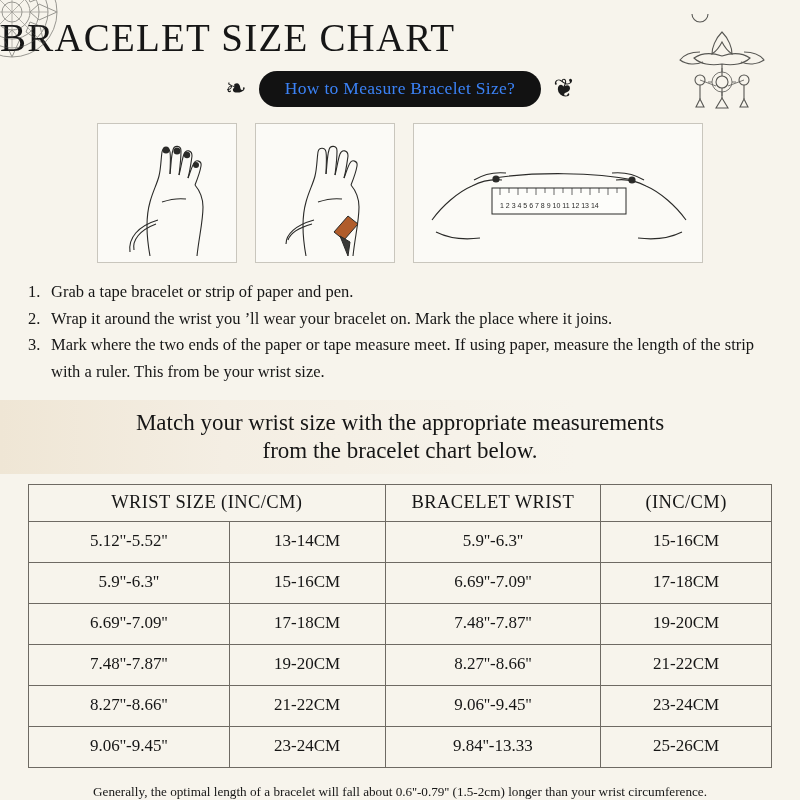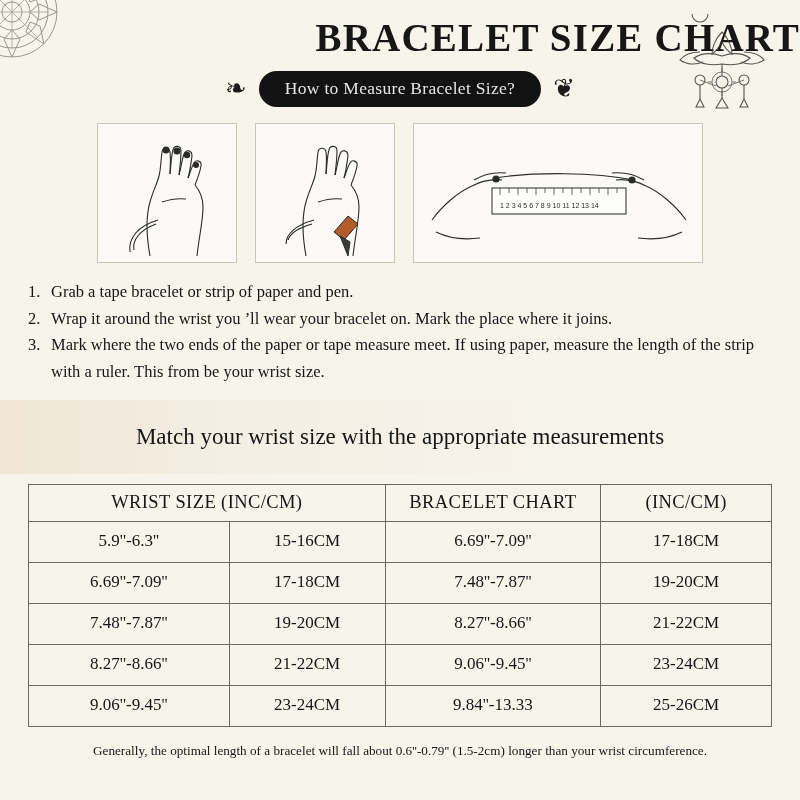--- a/index.html
+++ b/index.html
@@ -31,24 +31,24 @@
     right: 18px;
     top: 2px;
     width: 120px;
     height: 130px;
     opacity: 0.85;
     pointer-events: none;
   }
 
   
   .title {
-    text-align: right;
+    text-align: left;
     font-size: 39px;
     letter-spacing: 1.2px;
-    font-weight: 700;
+    font-weight: 400;
     padding-top: 18px;
     line-height: 1.05;
     font-family: "Liberation Serif", serif;
   }
 
   
   .subtitle-row {
     display: flex;
     align-items: center;
     justify-content: center;
@@ -56,21 +56,21 @@
     margin-top: 12px;
   }
   .flourish {
     font-size: 26px;
     color: #1b1b1b;
     line-height: 1;
     font-family: "Liberation Serif", serif;
   }
   .pill {
     background: #121212;
-    color: #e5e5e5;
+    color: #3b82f6;
     border-radius: 18px;
     padding: 7px 26px 8px 26px;
     font-size: 17.5px;
     letter-spacing: .3px;
     font-family: "Liberation Serif", serif;
   }
 
   
   .photos {
     display: flex;
@@ -290,32 +290,39 @@
     <span class="step-text">Wrap it around the wrist you ʼll wear your bracelet on. Mark the place where it joins.</span>
   </div>
   <div class="step">
     <span class="step-num">3.</span>
     <span class="step-text">Mark where the two ends of the paper or tape measure meet. If using paper, measure the length of the strip with a ruler. This from be your wrist size.</span>
   </div>
 </div>
 
 <div class="banner">
   <span>Match your wrist size with the appropriate measurements</span>
+  <span>from the bracelet chart below.</span>
 </div>
 
 <div class="table-wrap">
   <table class="size-table">
     <thead>
       <tr>
         <th class="col-a" colspan="2">WRIST SIZE (INC/CM)</th>
-        <th class="col-c">BRACELET CHART</th>
+        <th class="col-c">BRACELET WRIST</th>
         <th class="col-d">(INC/CM)</th>
       </tr>
     </thead>
     <tbody>
+      <tr>
+        <td class="col-a">5.12''-5.52''</td>
+        <td class="col-b">13-14CM</td>
+        <td class="col-c">5.9''-6.3''</td>
+        <td class="col-d">15-16CM</td>
+      </tr>
       <tr>
         <td class="col-a">5.9''-6.3''</td>
         <td class="col-b">15-16CM</td>
         <td class="col-c">6.69''-7.09''</td>
         <td class="col-d">17-18CM</td>
       </tr>
       <tr>
         <td class="col-a">6.69''-7.09''</td>
         <td class="col-b">17-18CM</td>
         <td class="col-c">7.48''-7.87''</td>

